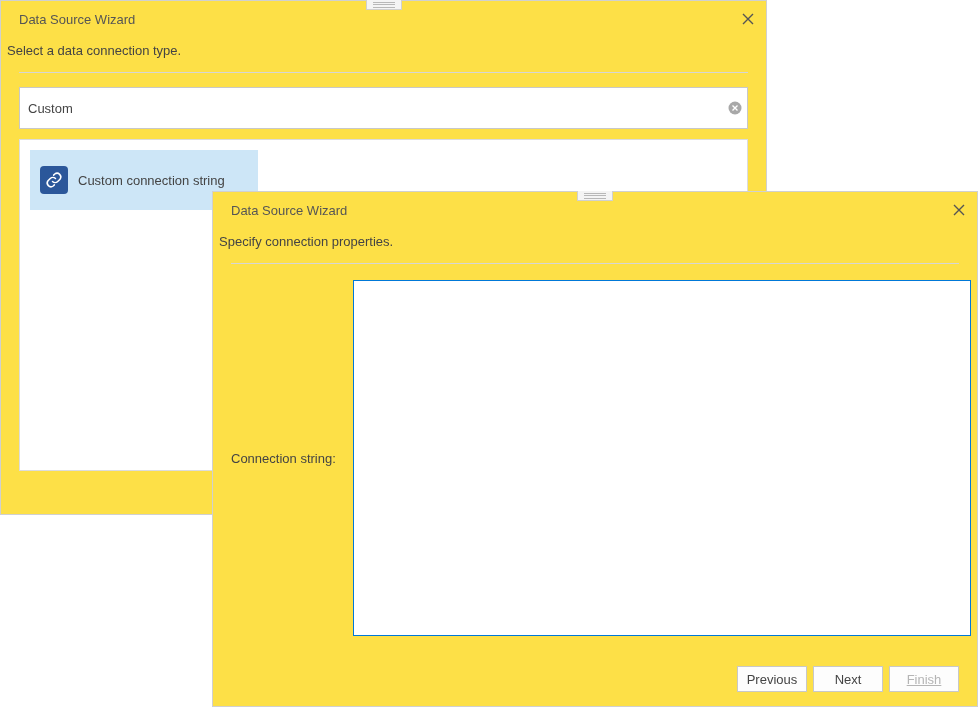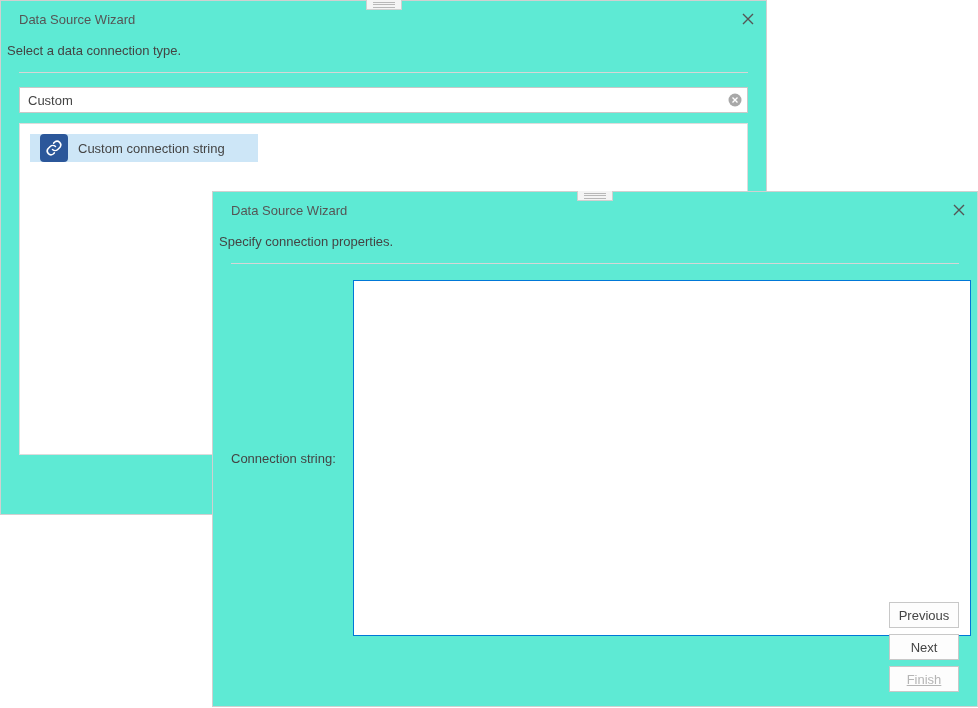--- a/index.html
+++ b/index.html
@@ -9,21 +9,21 @@
       color: #444;
       background: #fff;
       width: 978px;
       height: 708px;
       position: relative;
       overflow: hidden;
     }
 
     .window {
       position: absolute;
-      background: #5eead4;
+      background: #fde047;
       border: 1px solid #d0d0d0;
     }
 
     .window-back {
       left: 0;
       top: 0;
       width: 767px;
       height: 515px;
     }
 
@@ -94,21 +94,21 @@
       background: #d6d6d6;
       margin: 0 18px;
     }
 
     .search-row {
       margin: 14px 18px 10px 18px;
       position: relative;
     }
     .search-input {
       width: 100%;
-      height: 26px;
+      height: 42px;
       border: 1px solid #c8c8c8;
       padding: 0 28px 0 8px;
       font-size: 13px;
       font-family: inherit;
       color: #444;
       background: #fff;
     }
     .clear-btn {
       position: absolute;
       right: 4px;
@@ -128,21 +128,21 @@
       border: 1px solid #dcdcdc;
       background: #fff;
       height: 332px;
       padding: 10px;
     }
 
     .list-item {
       display: flex;
       align-items: center;
       background: #cde6f7;
-      height: 28px;
+      height: 60px;
       width: 228px;
       padding: 0 10px;
       gap: 10px;
       cursor: pointer;
     }
     .list-item-icon {
       width: 28px;
       height: 28px;
       background: #2b579a;
       border-radius: 4px;
@@ -186,21 +186,20 @@
       color: #444;
       outline: none;
     }
 
     .button-row {
       position: absolute;
       bottom: 14px;
       right: 18px;
       display: flex;
       gap: 6px;
-      flex-direction: column;
     }
     .btn {
       width: 70px;
       height: 26px;
       border: 1px solid #c8c8c8;
       background: #fdfdfd;
       font-size: 13px;
       font-family: inherit;
       color: #444;
       cursor: pointer;

